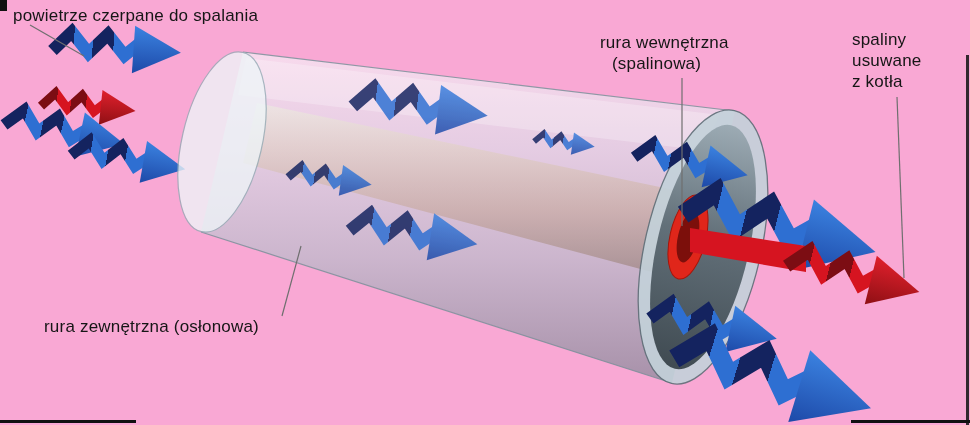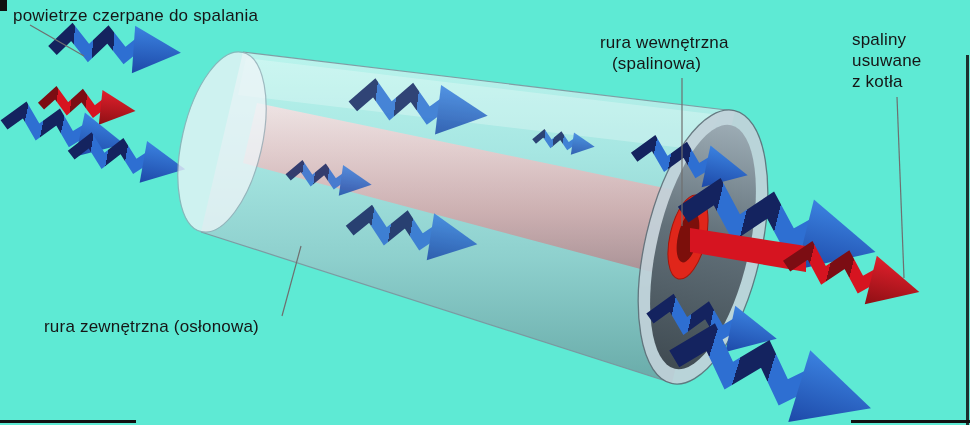--- a/index.html
+++ b/index.html
@@ -1,17 +1,17 @@
 <!DOCTYPE html>
 <html><head>
 <meta charset="utf-8">
 <style>
   html,body{margin:0;padding:0;background:#ffffff;}
   .stage{
-    position:relative;width:970px;height:425px;overflow:hidden;background:#5eead4;
+    position:relative;width:970px;height:425px;overflow:hidden;background:#f9a8d4;
     font-family:"Liberation Sans",sans-serif;
   }
   .lbl{fill:#161616;font-size:17px;letter-spacing:.2px;font-family:"Liberation Sans",sans-serif;}
   .rib{fill:none;stroke-width:13;stroke-linejoin:miter;stroke-linecap:butt;}
   .leader{stroke-width:1.2;fill:none;}
   .edge{fill:none;stroke:#7d8f9a;stroke-width:1.2;opacity:.85;}
 </style>
 </head>
 <body>
 

